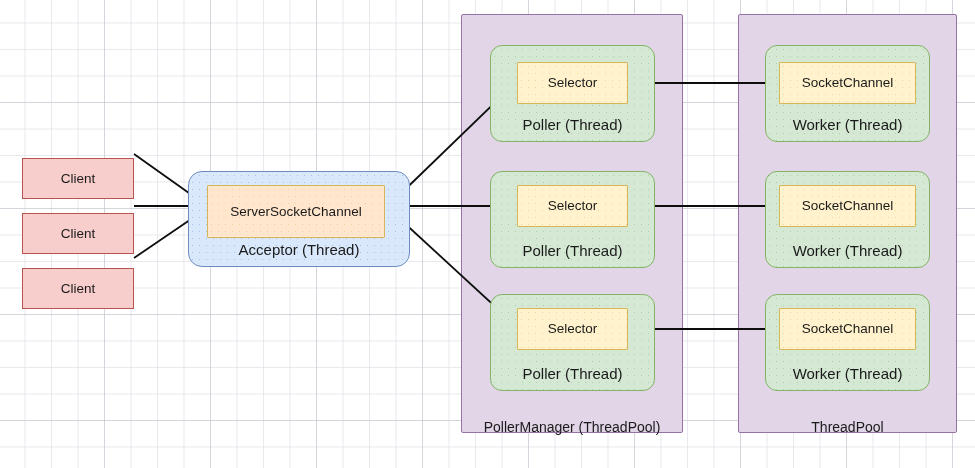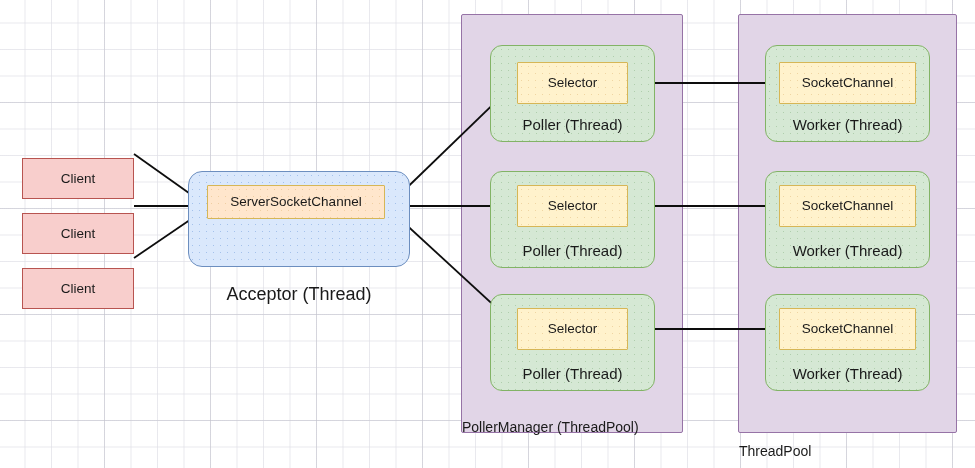--- a/index.html
+++ b/index.html
@@ -55,38 +55,37 @@
     background-size: 7px 7px;
     border: 1.6px solid #6c8ebf;
     border-radius: 14px;
     display: block;
   }
   .group-label {
     position: absolute;
     left: 0;
     right: 0;
     text-align: center;
-    font-size: 18px;
-    color: #1a1a1a;
-    margin-top: 43px;
+    font-size: 15px;
+    color: #1a1a1a;
   }
 
   
   .pool-group {
     position: absolute;
     box-sizing: border-box;
     background: #e1d5e7;
     border: 1.4px solid #9673a6;
     border-radius: 2px;
   }
   .pool-label {
     position: absolute;
     left: 0;
     right: 0;
-    text-align: left;
+    text-align: center;
     font-size: 14px;
     color: #1a1a1a;
   }
 
   
   .thread-group {
     position: absolute;
     box-sizing: border-box;
     background-color: #d5e8d4;
     background-image: radial-gradient(rgba(130,175,125,0.45) 0.8px, transparent 0.9px);
@@ -136,21 +135,21 @@
 </head>
 <body>
 
 <div id="canvas">
 
   <div class="pool-group" style="left:461px; top:14px; width:222px; height:419px;">
     <div class="pool-label" style="top:404px;">PollerManager (ThreadPool)</div>
   </div>
 
   <div class="pool-group" style="left:738px; top:14px; width:219px; height:419px;">
-    <div class="pool-label" style="top:428px;">ThreadPool</div>
+    <div class="pool-label" style="top:404px;">ThreadPool</div>
   </div>
 
   <svg class="edges">
     <defs>
       <marker id="ah" markerWidth="10" markerHeight="8" refX="9" refY="4" orient="auto" markerUnits="userSpaceOnUse">
         <path d="M0,0 L10,4 L0,8 L2.6,4 Z" fill="#0d0d0d" stroke="none"></path>
       </marker>
       <marker id="ahs" markerWidth="10" markerHeight="8" refX="9" refY="4" orient="auto" markerUnits="userSpaceOnUse">
         <path d="M0,0 L10,4 L0,8 L2.6,4 Z" fill="#0d0d0d" stroke="none"></path>
       </marker>
@@ -175,21 +174,21 @@
   <div class="node client-box" style="left:22px; top:185px; width:112px; height:41px;">
     <span>Client</span>
   </div>
   <div class="node client-box" style="left:22px; top:240px; width:112px; height:41px;">
     <span>Client</span>
   </div>
 
   <div class="node acceptor-group" style="left:188px; top:171px; width:222px; height:96px;">
     <div class="group-label" style="top:69px;">Acceptor (Thread)</div>
   </div>
-  <div class="node yellow-box" style="left:207px; top:185px; width:178px; height:34px;">
+  <div class="node yellow-box" style="left:207px; top:185px; width:178px; height:53px;">
     <span>ServerSocketChannel</span>
   </div>
 
   <div class="thread-group" style="left:490px; top:45px; width:165px; height:97px;">
     <div class="thread-label" style="top:70px;">Poller (Thread)</div>
   </div>
   <div class="node yellow-box pale" style="left:517px; top:62px; width:111px; height:42px;">
     <span>Selector</span>
   </div>
 

